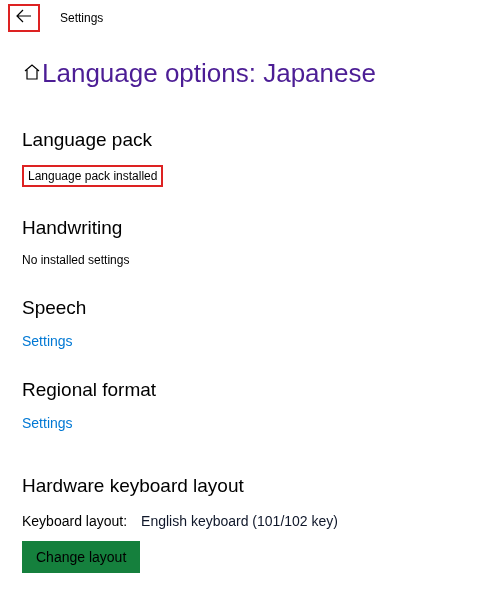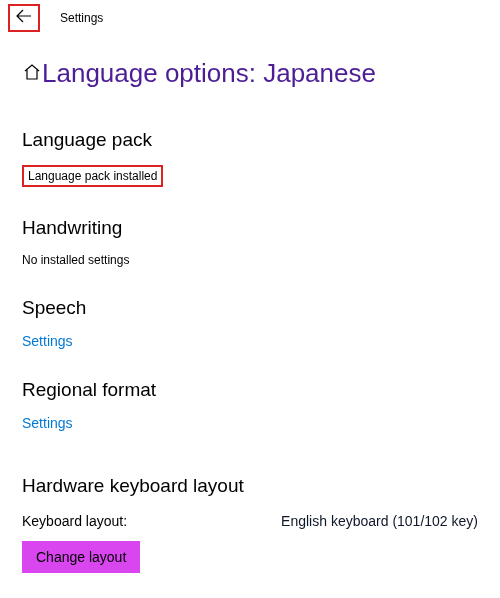--- a/index.html
+++ b/index.html
@@ -78,26 +78,25 @@
       font-size: 19px;
       font-weight: 400;
       margin-top: 44px;
       margin-bottom: 16px;
     }
     .kv-row {
       font-size: 14px;
       display: flex;
       gap: 14px;
       margin-bottom: 12px;
-      justify-content: space-between;
     }
     .kv-label { color: #000; }
     .kv-value { color: #0f172a; }
     .button {
-      background: #d946ef;
+      background: #15803d;
       border: none;
       font-size: 14px;
       padding: 8px 14px;
       cursor: pointer;
       font-family: inherit;
     }
   </style>
 </head>
 <body>
 

